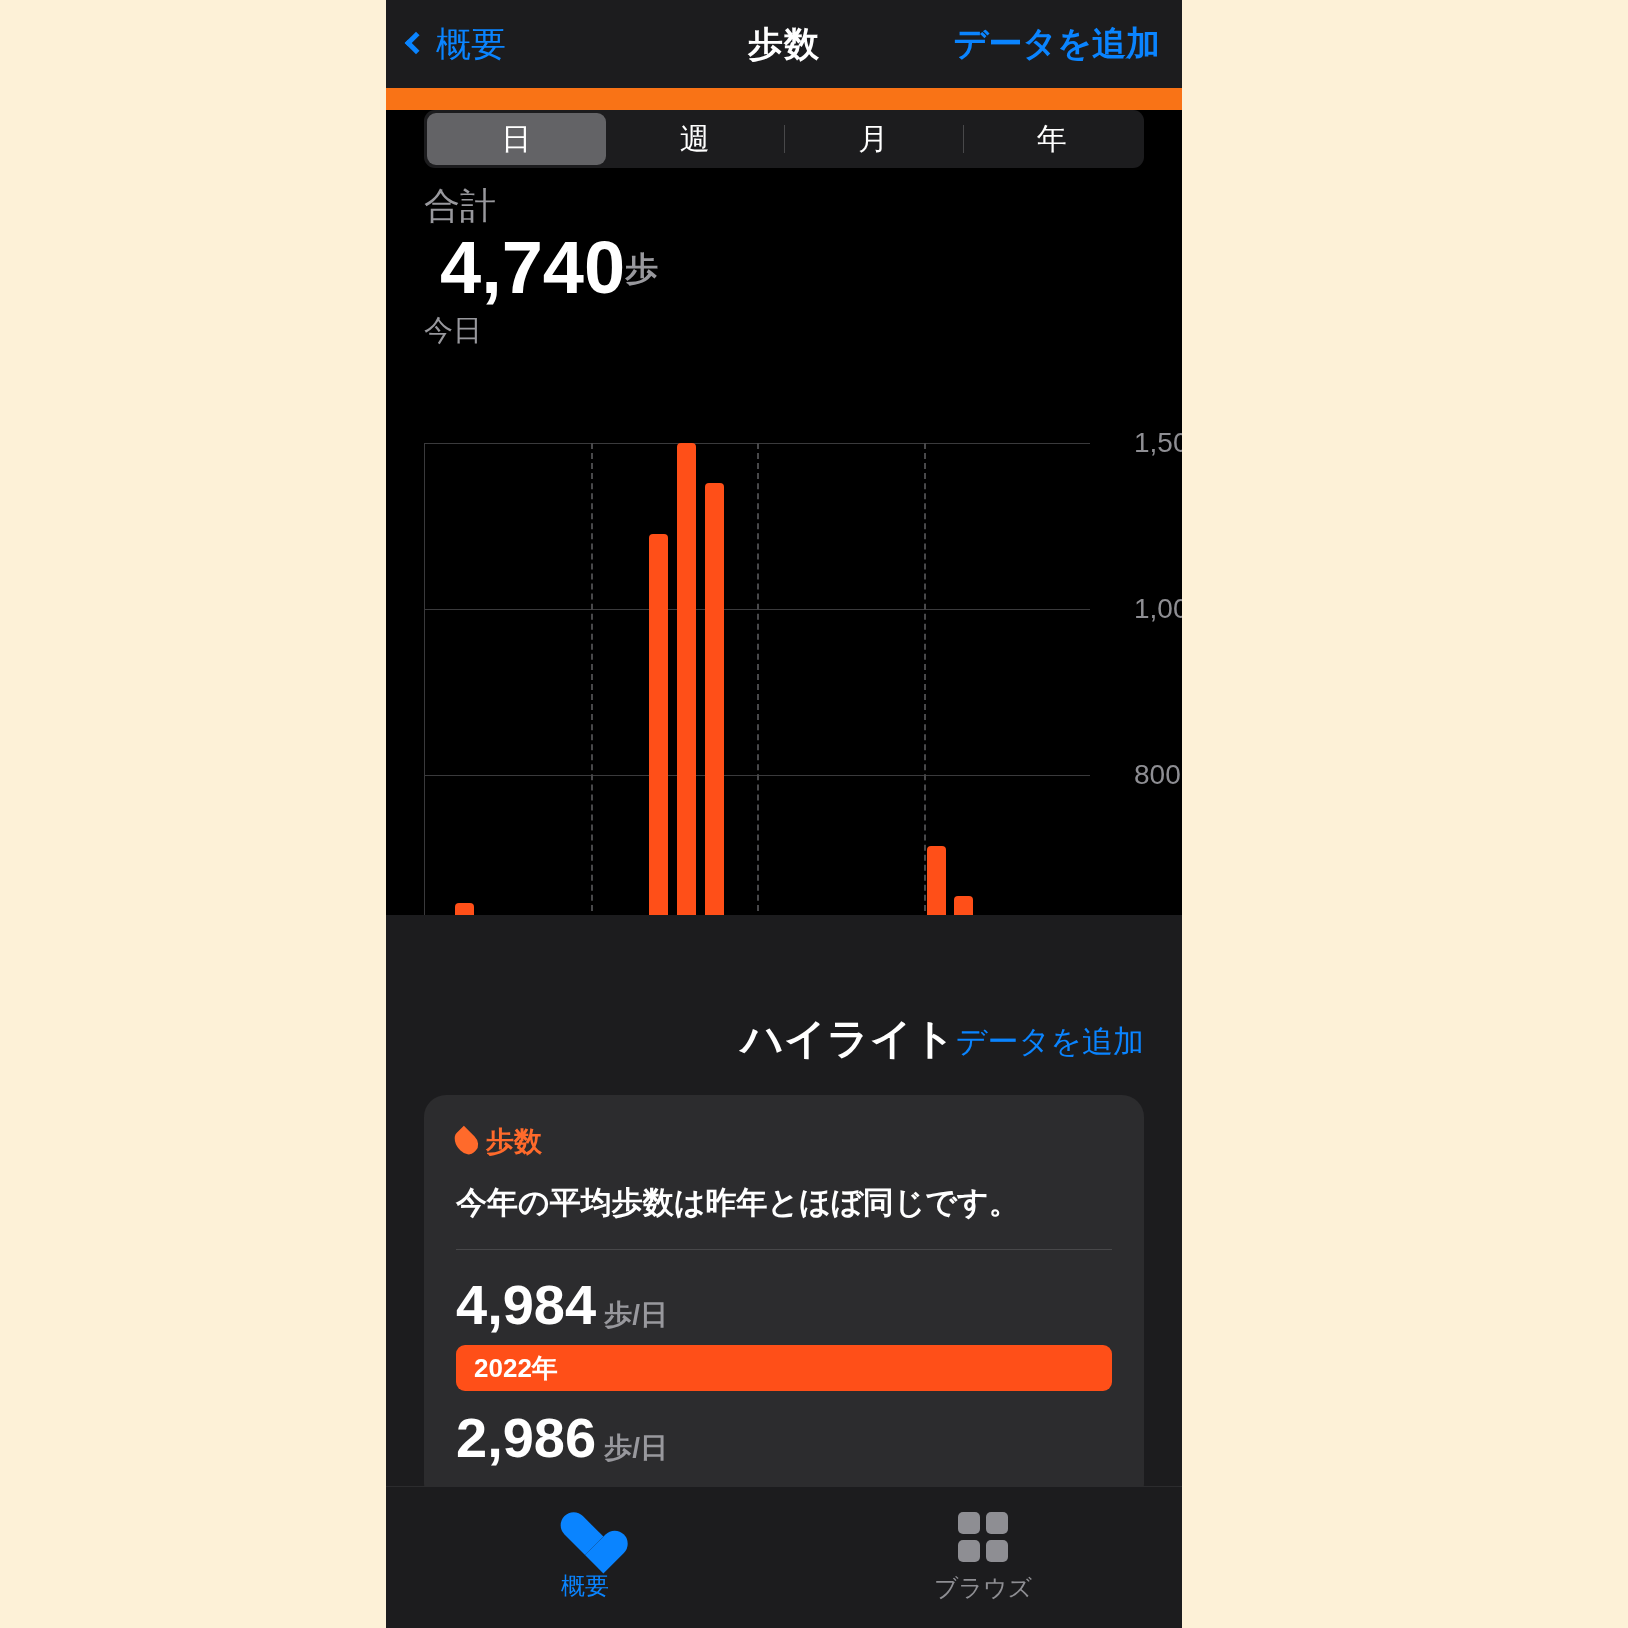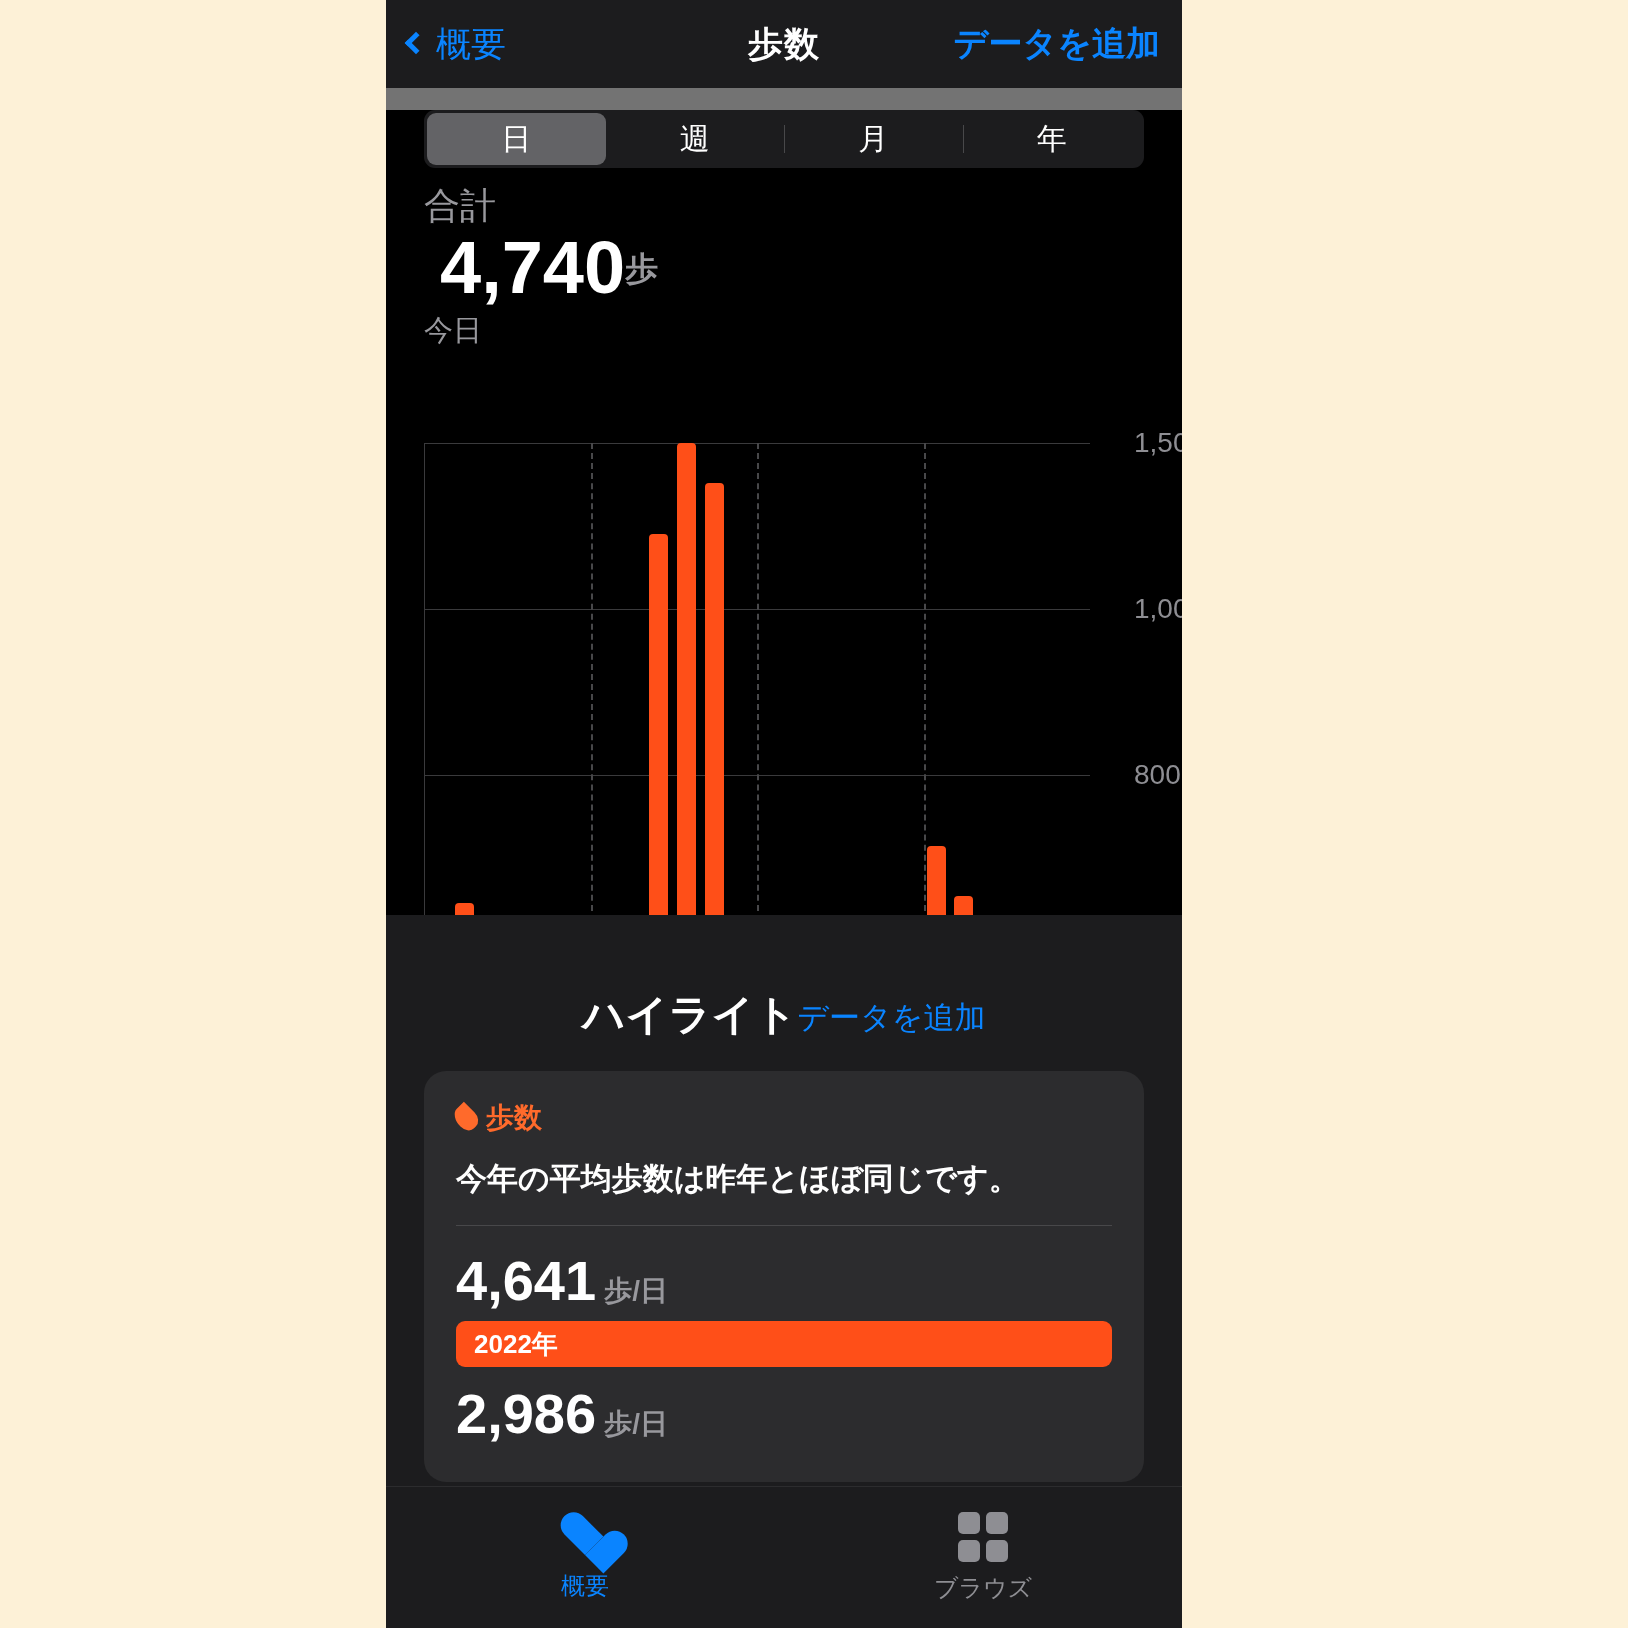--- a/index.html
+++ b/index.html
@@ -6,21 +6,21 @@
   html, body {
     width: 1628px; height: 1628px;
     background: #fdf1d7;
     font-family: "Liberation Sans", "DejaVu Sans", sans-serif;
     overflow: hidden;
   }
   #phone {
     position: absolute;
     left: 386px; top: 0;
     width: 796px; height: 1628px;
-    background: #737373;
+    background: #f97316;
     overflow: hidden;
   }
 
   
   .navbar {
     position: relative;
     height: 88px;
     background: #1c1c1e;
     display: flex;
     align-items: center;
@@ -178,22 +178,22 @@
   
   .lower {
     background: #1c1c1e;
     height: 618px;
     padding: 0 38px;
     position: relative;
   }
   .hl-head {
     display: flex;
     align-items: flex-end;
-    justify-content: center;
-    padding-top: 72px;
+    justify-content: flex-end;
+    padding-top: 96px;
   }
   .hl-title {
     color: #fff;
     font-size: 42px;
     font-weight: bold;
   }
   .hl-all {
     color: #0a84ff;
     font-size: 31px;
     cursor: pointer;
@@ -388,21 +388,21 @@
 
     <div class="hl-card">
       <div class="hl-cat">
         <span class="flame"></span>
         <span>歩数</span>
       </div>
       <div class="hl-text">今年の平均歩数は昨年とほぼ同じです。</div>
       <div class="hl-div"></div>
 
       <div class="hl-num">
-        <span>4,641</span>
+        <span>4,984</span>
         <span class="unit">歩/日</span>
       </div>
       <div class="hl-bar cur">
         <span>2022年</span>
       </div>
 
       <div class="hl-num">
         <span>2,986</span>
         <span class="unit">歩/日</span>
       </div>

